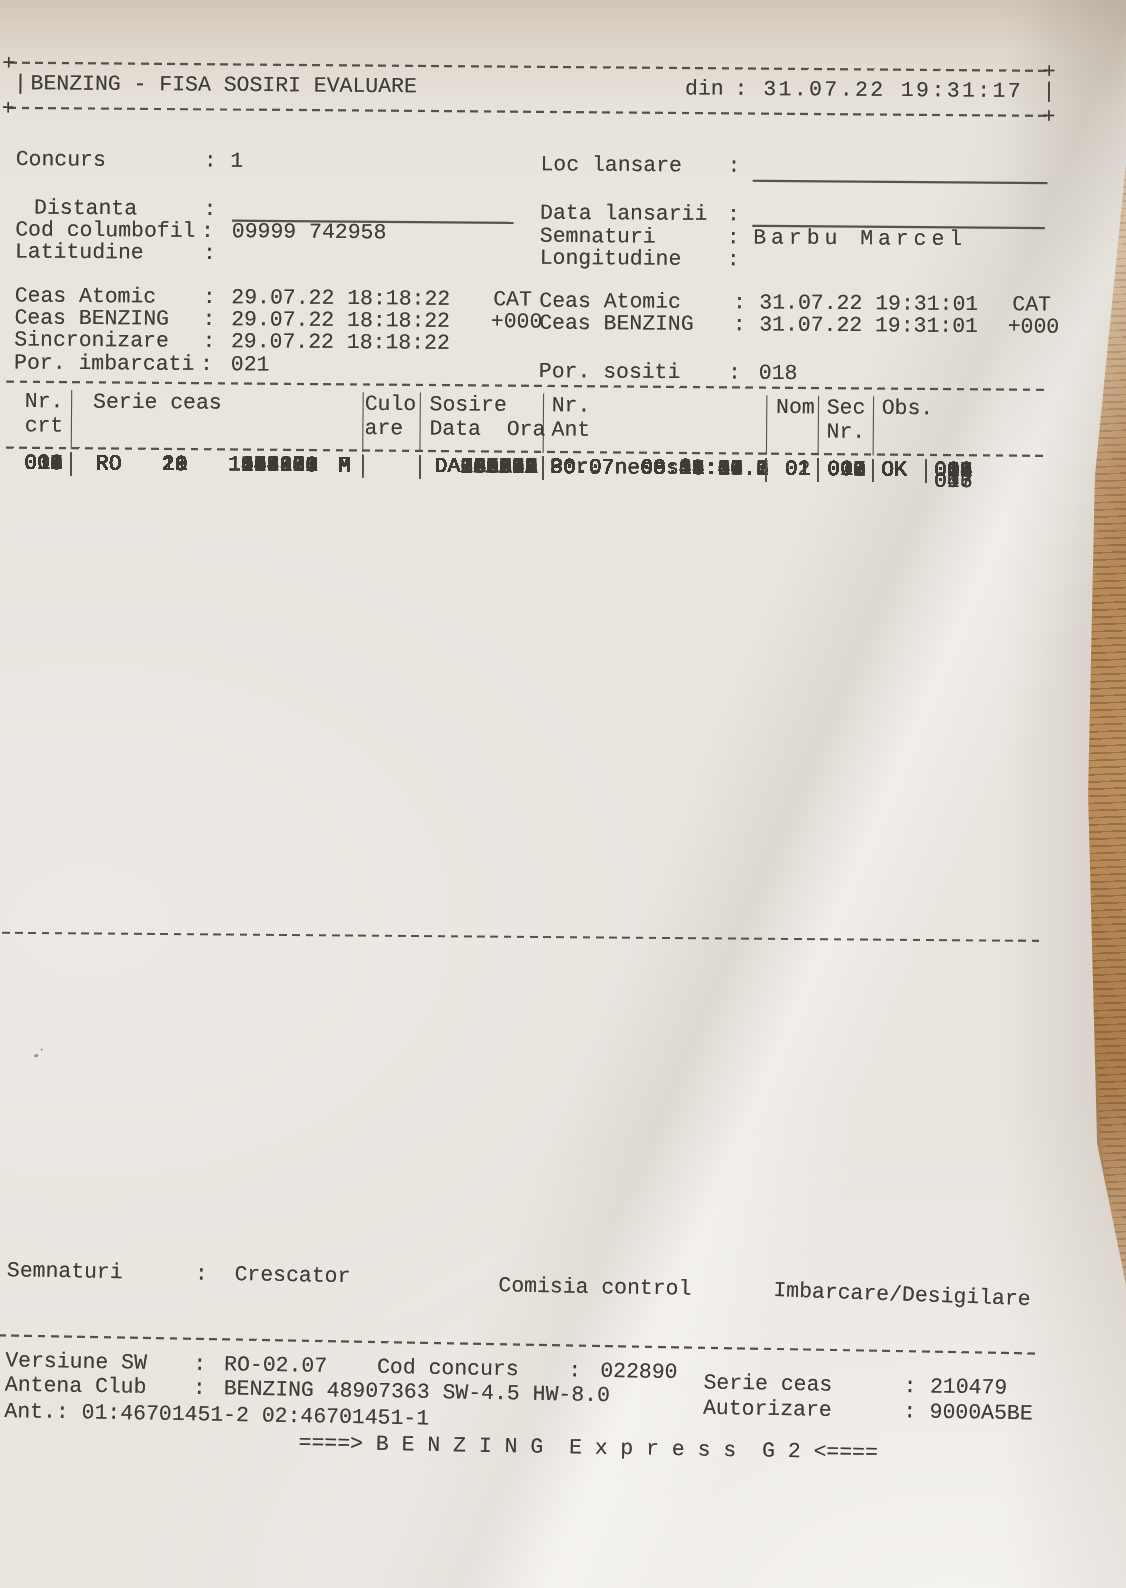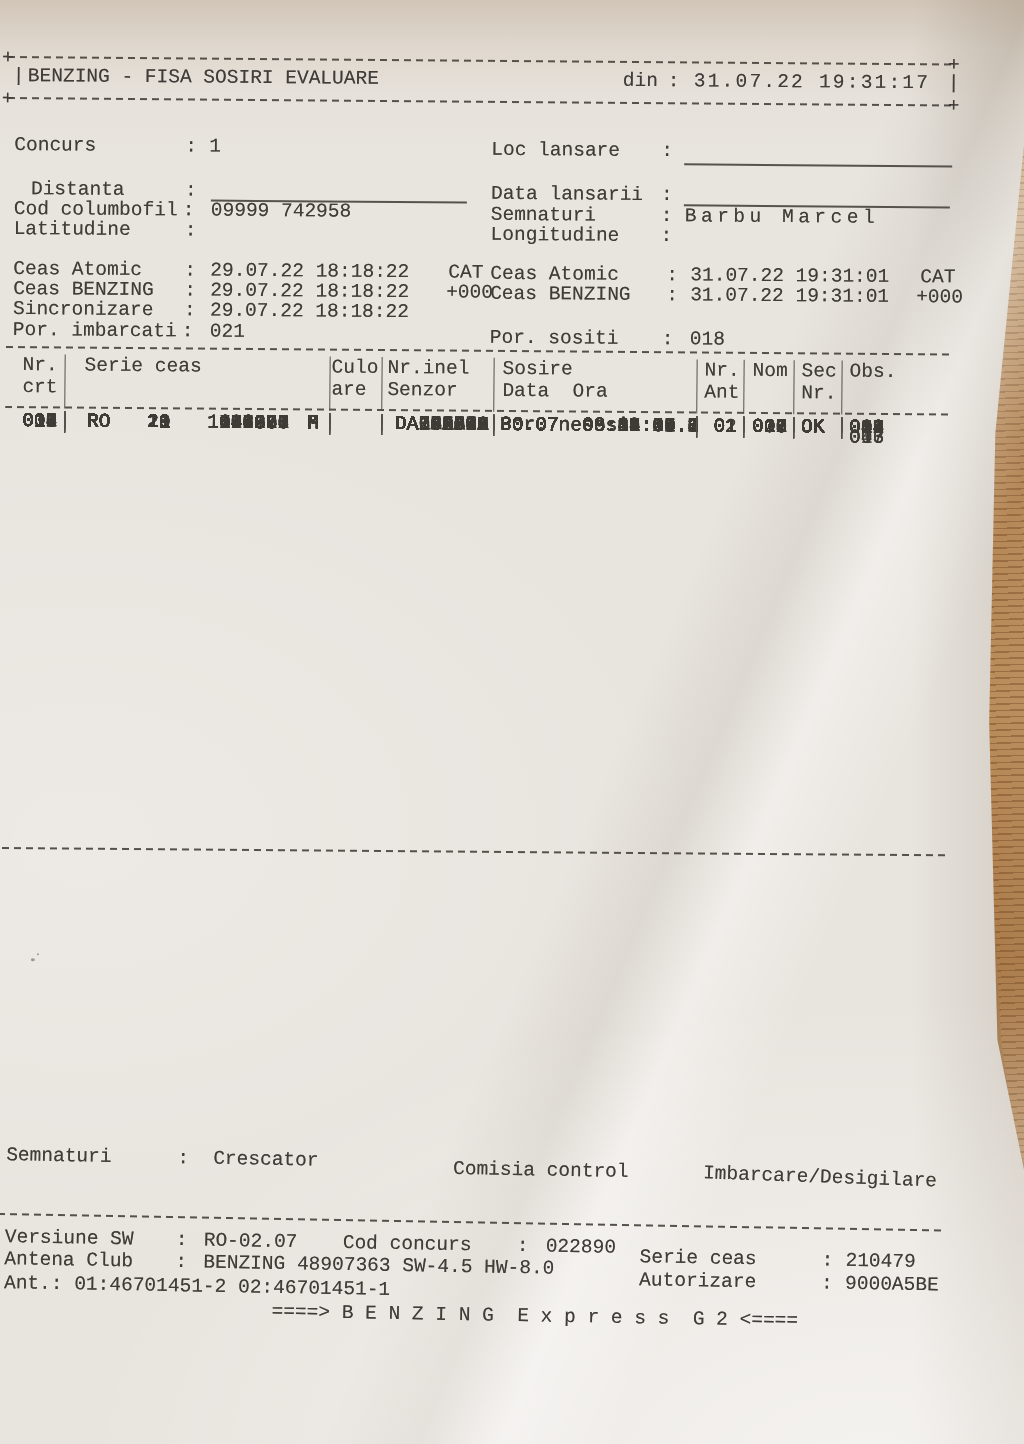--- a/index.html
+++ b/index.html
@@ -148,21 +148,20 @@
     <span class="t" style="left:492px;top:324px">Por. sositi</span>
     <span class="t" style="left:664px;top:324px">:</span>
     <span class="t" style="left:692px;top:324px">018</span>
 
     <div class="dash" style="left:8px;top:346px;width:944px"></div>
 
     <div class="tgrid thead">
       <div class="cell bR c-nr hc"><span>Nr.</span><br><span>crt</span></div>
       <div class="cell bR hc" style="padding-left:19px"><span>Serie ceas</span></div>
       <div class="cell bR hc" style="padding-left:1px"><span>Culo</span><br><span>are</span></div>
-      <div class="cell bR hc" style="padding-left:5px"><span>Nr.inel</span><br><span>Senzor</span></div>
       <div class="cell bR hc" style="padding-left:8px"><span>Sosire</span><br><span>Data  Ora</span></div>
       <div class="cell bR hc" style="padding-left:7px"><span>Nr.</span><br><span>Ant</span></div>
       <div class="cell bR hc" style="padding-left:8px"><span>Nom</span></div>
       <div class="cell bR hc" style="padding-left:7px"><span>Sec</span><br><span>Nr.</span></div>
       <div class="cell hc" style="padding-left:7px"><span>Obs.</span></div>
     </div>
 
     <div class="dash" style="left:8px;top:406px;width:944px"></div>
 
     <div style="position:absolute;left:0;top:411px;width:1024px" id="rows-host">

